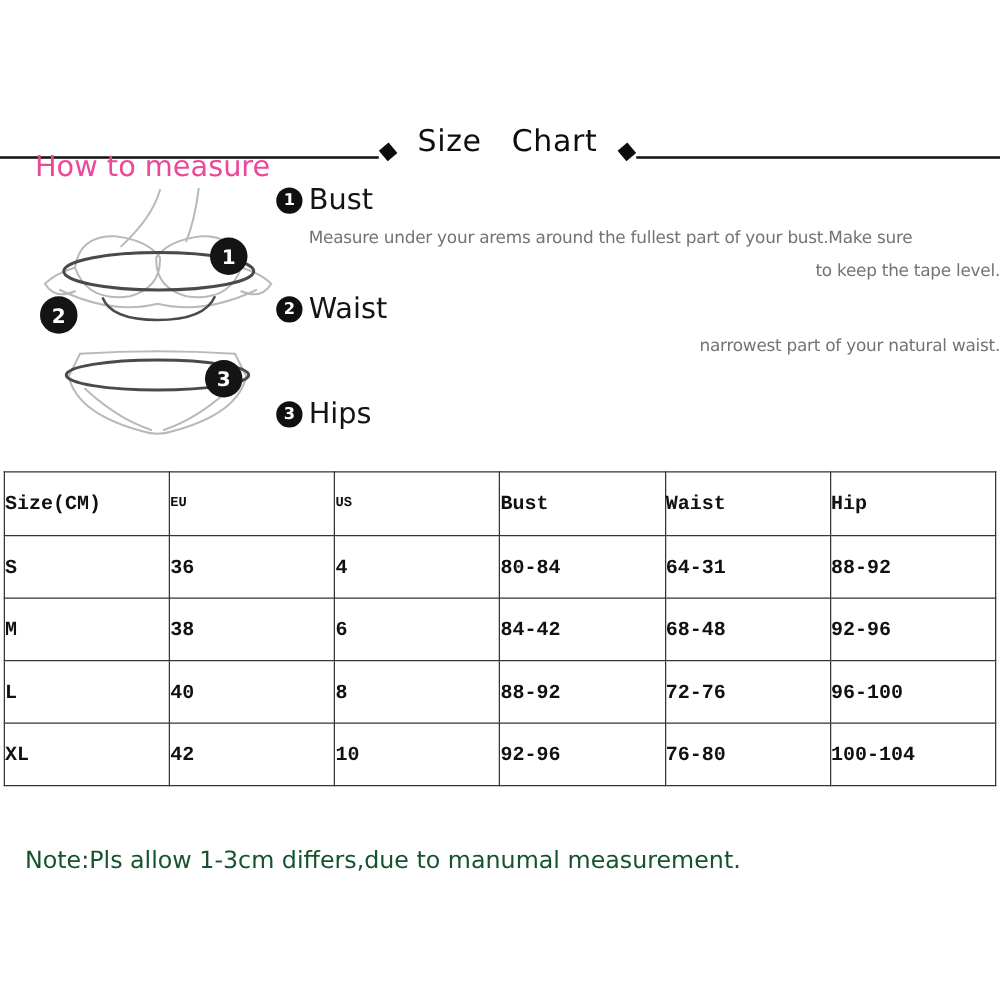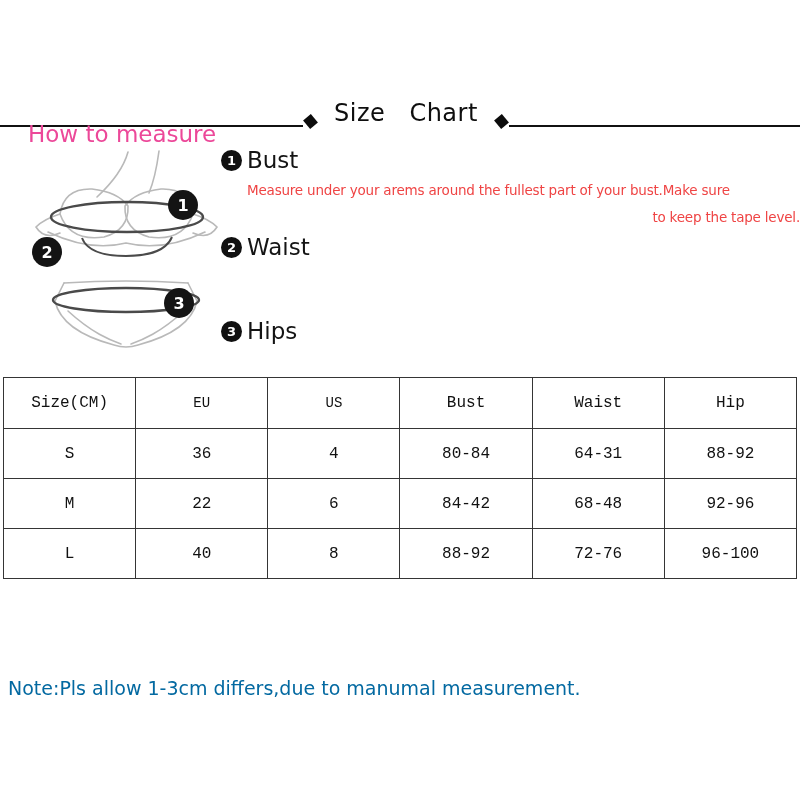--- a/index.html
+++ b/index.html
@@ -40,40 +40,40 @@
   
   .section{position:absolute;left:221px;right:0;}
   .sec-head{display:flex;align-items:center;gap:5px;}
   .bullet{
     width:21px;height:21px;border-radius:50%;background:#101010;color:#fff;
     font-size:13px;font-weight:bold;display:flex;align-items:center;justify-content:center;
     flex:none;
   }
   .sec-title{font-size:23px;color:#141414;white-space:nowrap;}
   .sec-body{margin-left:26px;margin-top:4px;font-size:13.5px;letter-spacing:-0.2px;
-    line-height:27px;color:#ef4444;}
+    line-height:27px;color:#737373;}
   .sec-body .line{white-space:nowrap;}
   .sec-body .line.indent{padding-left:4px;text-align:right;}
 
   
   .size-table-wrap{position:absolute;left:3px;top:377px;width:794px;}
   table.size-table{
     width:100%;border-collapse:collapse;table-layout:fixed;
     font-family:"Liberation Mono","DejaVu Sans Mono",monospace;color:#111;
   }
   .size-table th,.size-table td{
-    border:1.5px solid #353535;text-align:center;vertical-align:middle;
-    font-weight:normal;padding:0;
+    border:1.5px solid #353535;text-align:left;vertical-align:middle;
+    font-weight:bold;padding:0;
   }
   .size-table th{height:50px;font-size:16px;}
-  .size-table th.small{font-size:14px;}
+  .size-table th.small{font-size:11px;}
   .size-table td{height:49px;font-size:16px;}
 
   
-  .note{position:absolute;left:8px;top:677px;font-size:19px;color:#0369a1;white-space:nowrap;}
+  .note{position:absolute;left:20px;top:677px;font-size:19px;color:#14532d;white-space:nowrap;}
 </style>
 </head>
 <body>
 
 <div class="canvas">
 
   <div class="header-bar">
     <div class="hrule left"></div>
     <div class="diamond"></div>
     <div class="page-title">Size Chart</div>
@@ -132,20 +132,21 @@
       <div class="line indent">to keep the tape level.</div>
     </div>
   </div>
 
   <div class="section" style="top:234px">
     <div class="sec-head">
       <span class="bullet">2</span>
       <span class="sec-title">Waist</span>
     </div>
     <div class="sec-body">
+      <div class="line indent">narrowest part of your natural waist.</div>
     </div>
   </div>
 
   <div class="section" style="top:318px">
     <div class="sec-head">
       <span class="bullet">3</span>
       <span class="sec-title">Hips</span>
     </div>
   </div>
 
@@ -165,33 +166,41 @@
         <tr>
           <td>S</td>
           <td>36</td>
           <td>4</td>
           <td>80-84</td>
           <td>64-31</td>
           <td>88-92</td>
         </tr>
         <tr>
           <td>M</td>
-          <td>22</td>
+          <td>38</td>
           <td>6</td>
           <td>84-42</td>
           <td>68-48</td>
           <td>92-96</td>
         </tr>
         <tr>
           <td>L</td>
           <td>40</td>
           <td>8</td>
           <td>88-92</td>
           <td>72-76</td>
           <td>96-100</td>
         </tr>
+        <tr>
+          <td>XL</td>
+          <td>42</td>
+          <td>10</td>
+          <td>92-96</td>
+          <td>76-80</td>
+          <td>100-104</td>
+        </tr>
       </tbody>
     </table>
   </div>
 
   <div class="note">Note:Pls allow 1-3cm differs,due to manumal measurement.</div>
 
 </div>
 
 </body></html>

